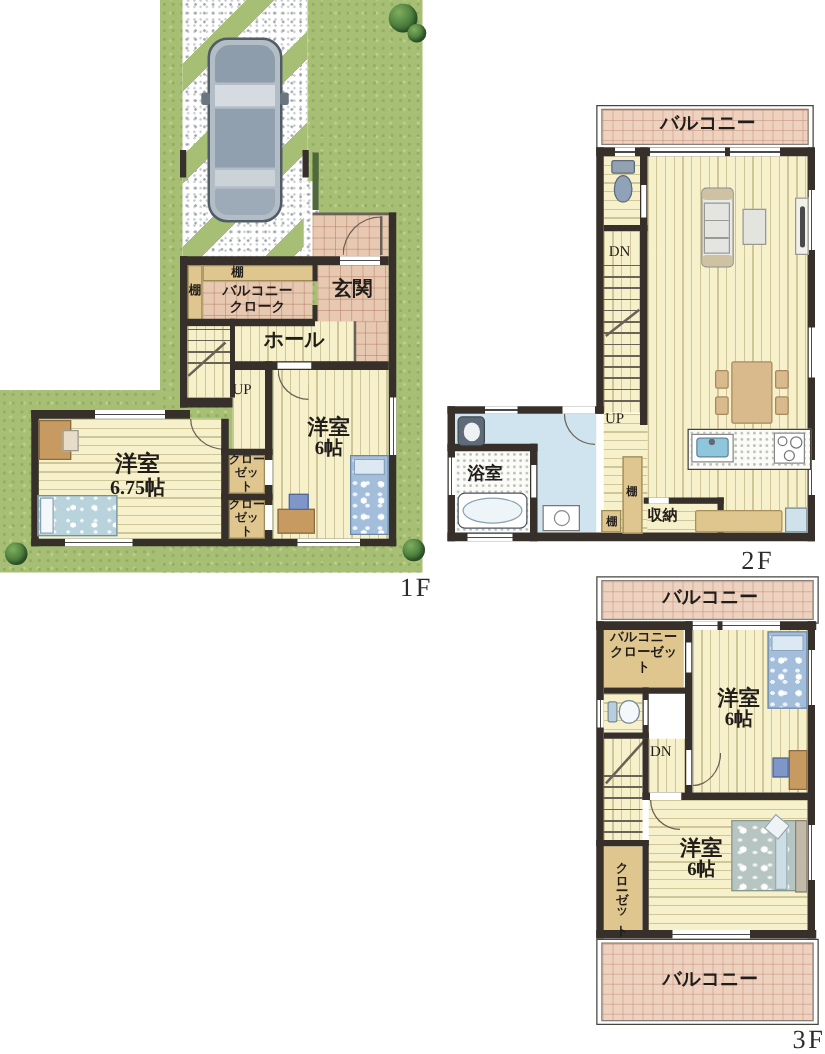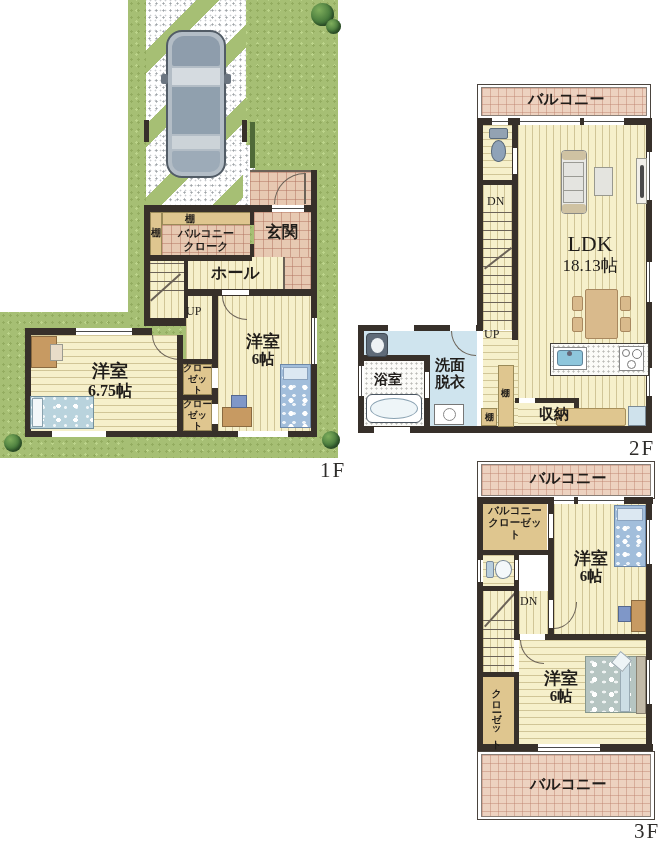--- a/index.html
+++ b/index.html
@@ -247,33 +247,25 @@
     <div class="furn" style="left:628px;top:406px;width:18px;height:20px;background:#cfe2ec;border:1px solid #7a8a96"></div>
     <div class="furn" style="left:366px;top:333px;width:22px;height:24px;background:#5f6b78;border:1px solid #3e4852;border-radius:4px"></div>
     <div class="circ" style="left:371px;top:338px;width:13px;height:15px;background:#eef2f4"></div>
     <div class="furn" style="left:434px;top:404px;width:30px;height:21px;background:#fff;border:1px solid #777"></div>
     <div class="circ" style="left:443px;top:408px;width:13px;height:13px;border:1.4px solid #888"></div>
     <div class="furn" style="left:366px;top:394px;width:56px;height:29px;background:#fff;border:1.5px solid #4a5560;border-radius:6px"></div>
     <div class="furn" style="left:370px;top:398px;width:48px;height:21px;background:#eef5f8;border:1px solid #8aa2b2;border-radius:50%"></div>
 
     <div class="lbl" style="left:487px;top:195px;font-size:12px;font-weight:normal">DN</div>
     <div class="lbl" style="left:484px;top:328px;font-size:12px;font-weight:normal">UP</div>
-    <div class="lblc" style="left:540px;top:226px;width:100px;height:54px">
-      <span style="font-size:22px;font-weight:normal">LDK</span>
-      <span style="font-size:17px;font-weight:normal">18.13帖</span>
-    </div>
-    <div class="lblc" style="left:422px;top:352px;width:56px;height:44px;font-size:15px">
-      <span>洗面</span>
-      <span>脱衣</span>
-    </div>
     <div class="lbl" style="left:374px;top:372px;font-size:14px">浴室</div>
     <div class="lbl" style="left:501px;top:388px;font-size:9px">棚</div>
     <div class="lbl" style="left:485px;top:412px;font-size:9px">棚</div>
-    <div class="lbl" style="left:539px;top:406px;font-size:15px">収納</div>
-    <div class="flabel" style="left:629px;top:436px">2F</div>
+    <div class="lbl" style="left:518px;top:406px;font-size:12px">収納</div>
+    <div class="flabel" style="left:593px;top:436px">2F</div>
   </div>
 
   <div class="floor">
     <div class="balcbox" style="left:477px;top:461px;width:176px;height:36px"></div>
     <div class="balct" style="left:481px;top:464px;width:168px;height:30px"></div>
     <div class="lbl" style="left:530px;top:470px;font-size:15px">バルコニー</div>
 
     <div class="wood-v" style="left:554px;top:503px;width:92px;height:131px"></div>
     <div class="wood-h" style="left:519px;top:640px;width:127px;height:104px"></div>
     <div class="wood-h" style="left:483px;top:555px;width:31px;height:31px"></div>

